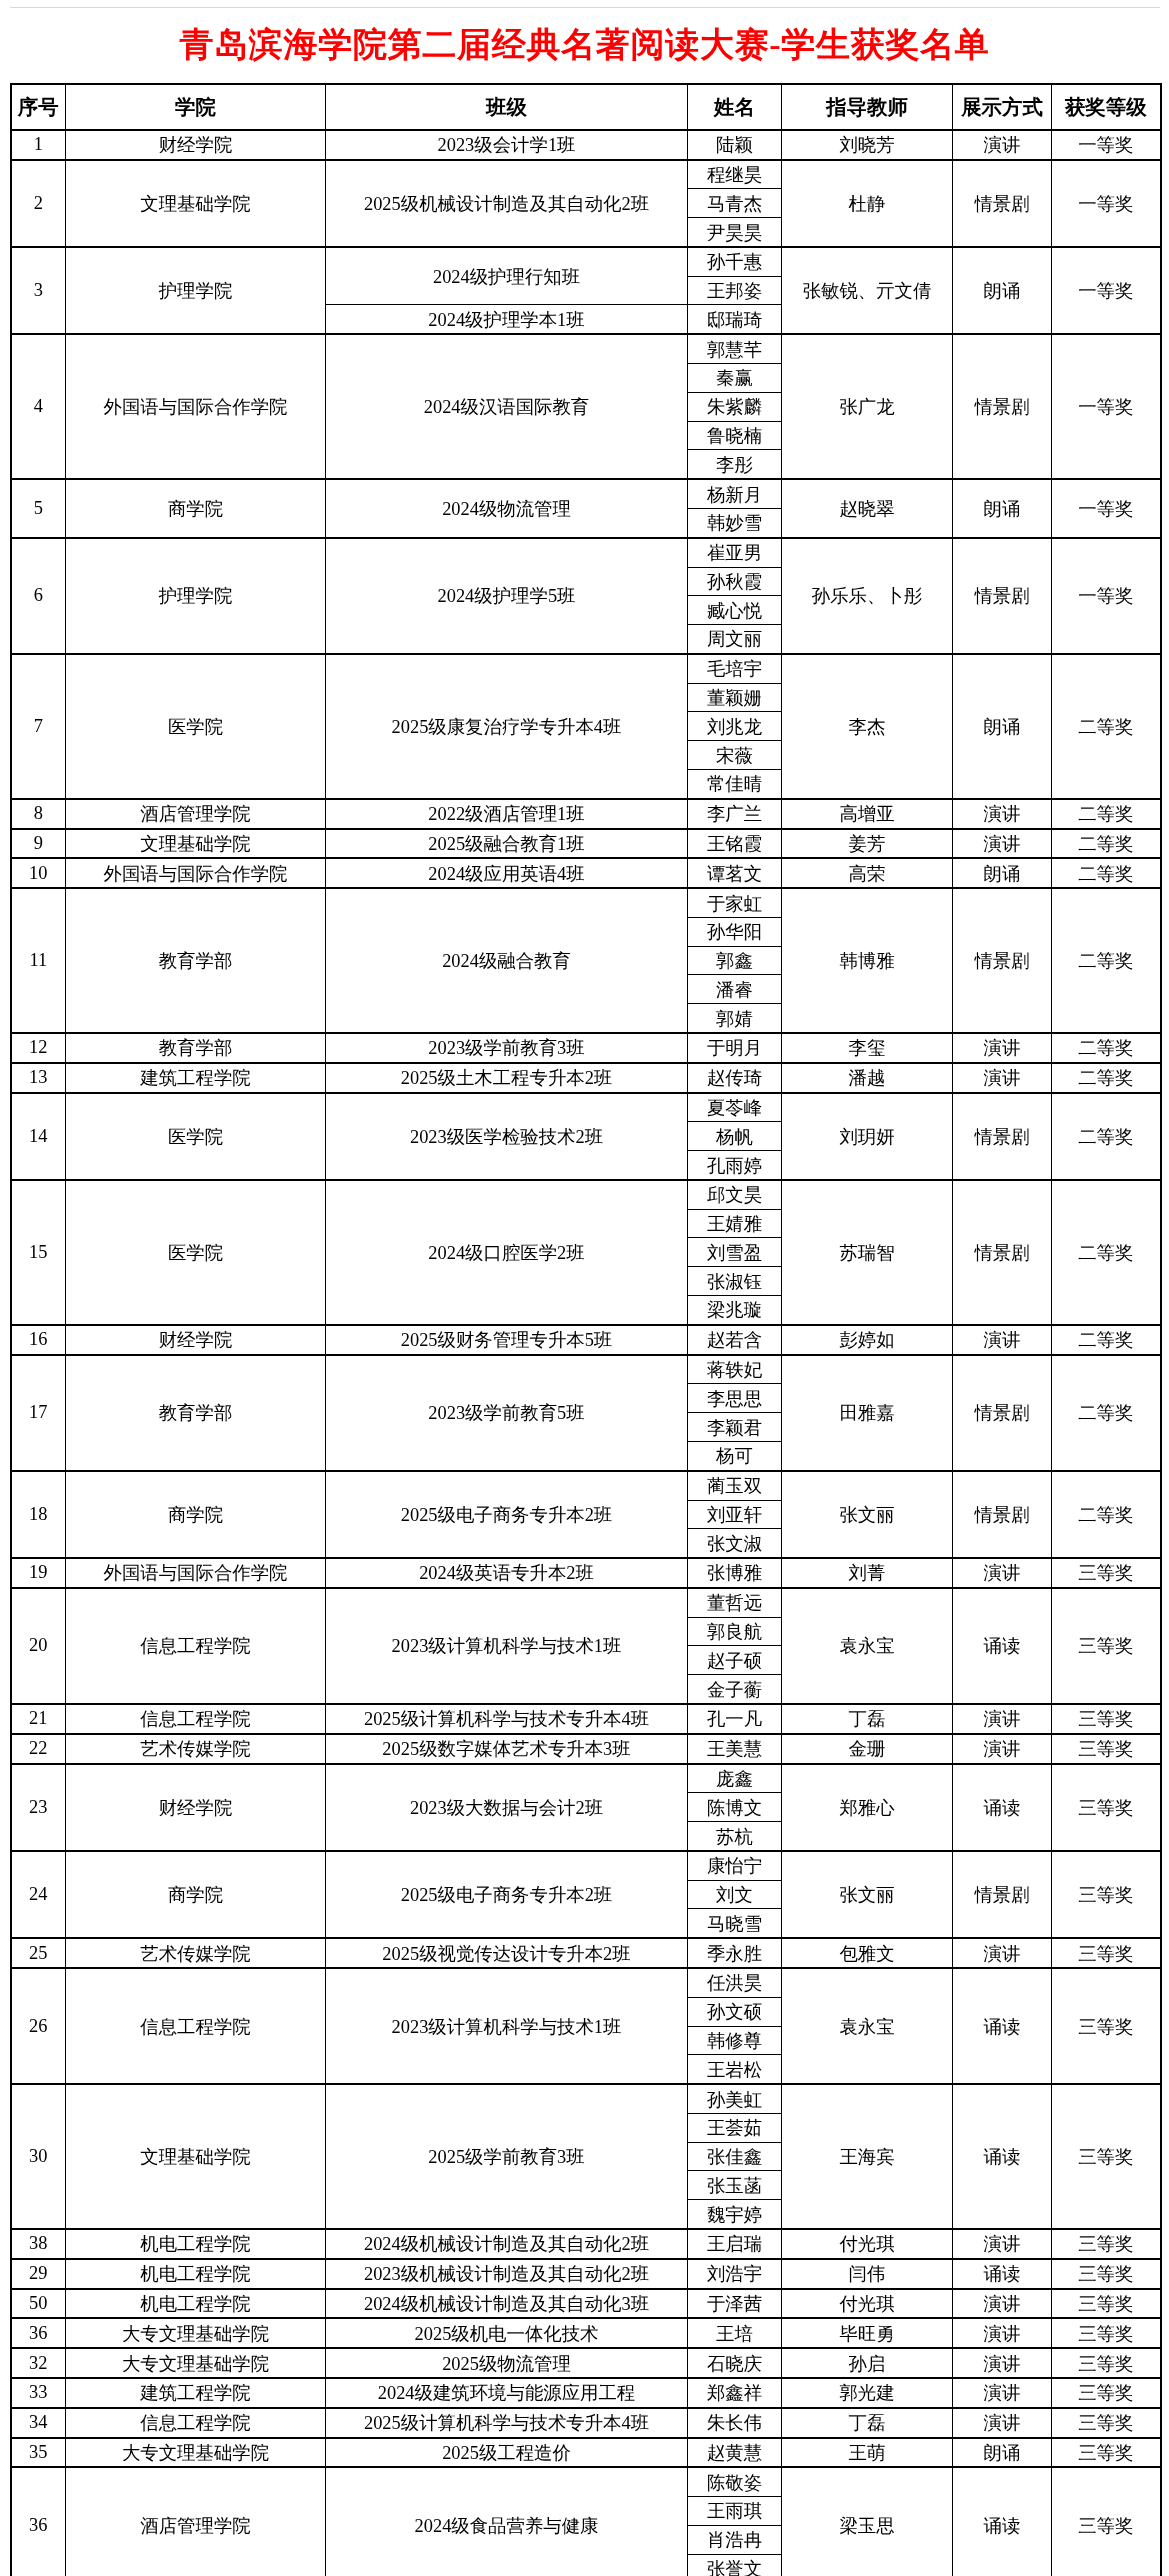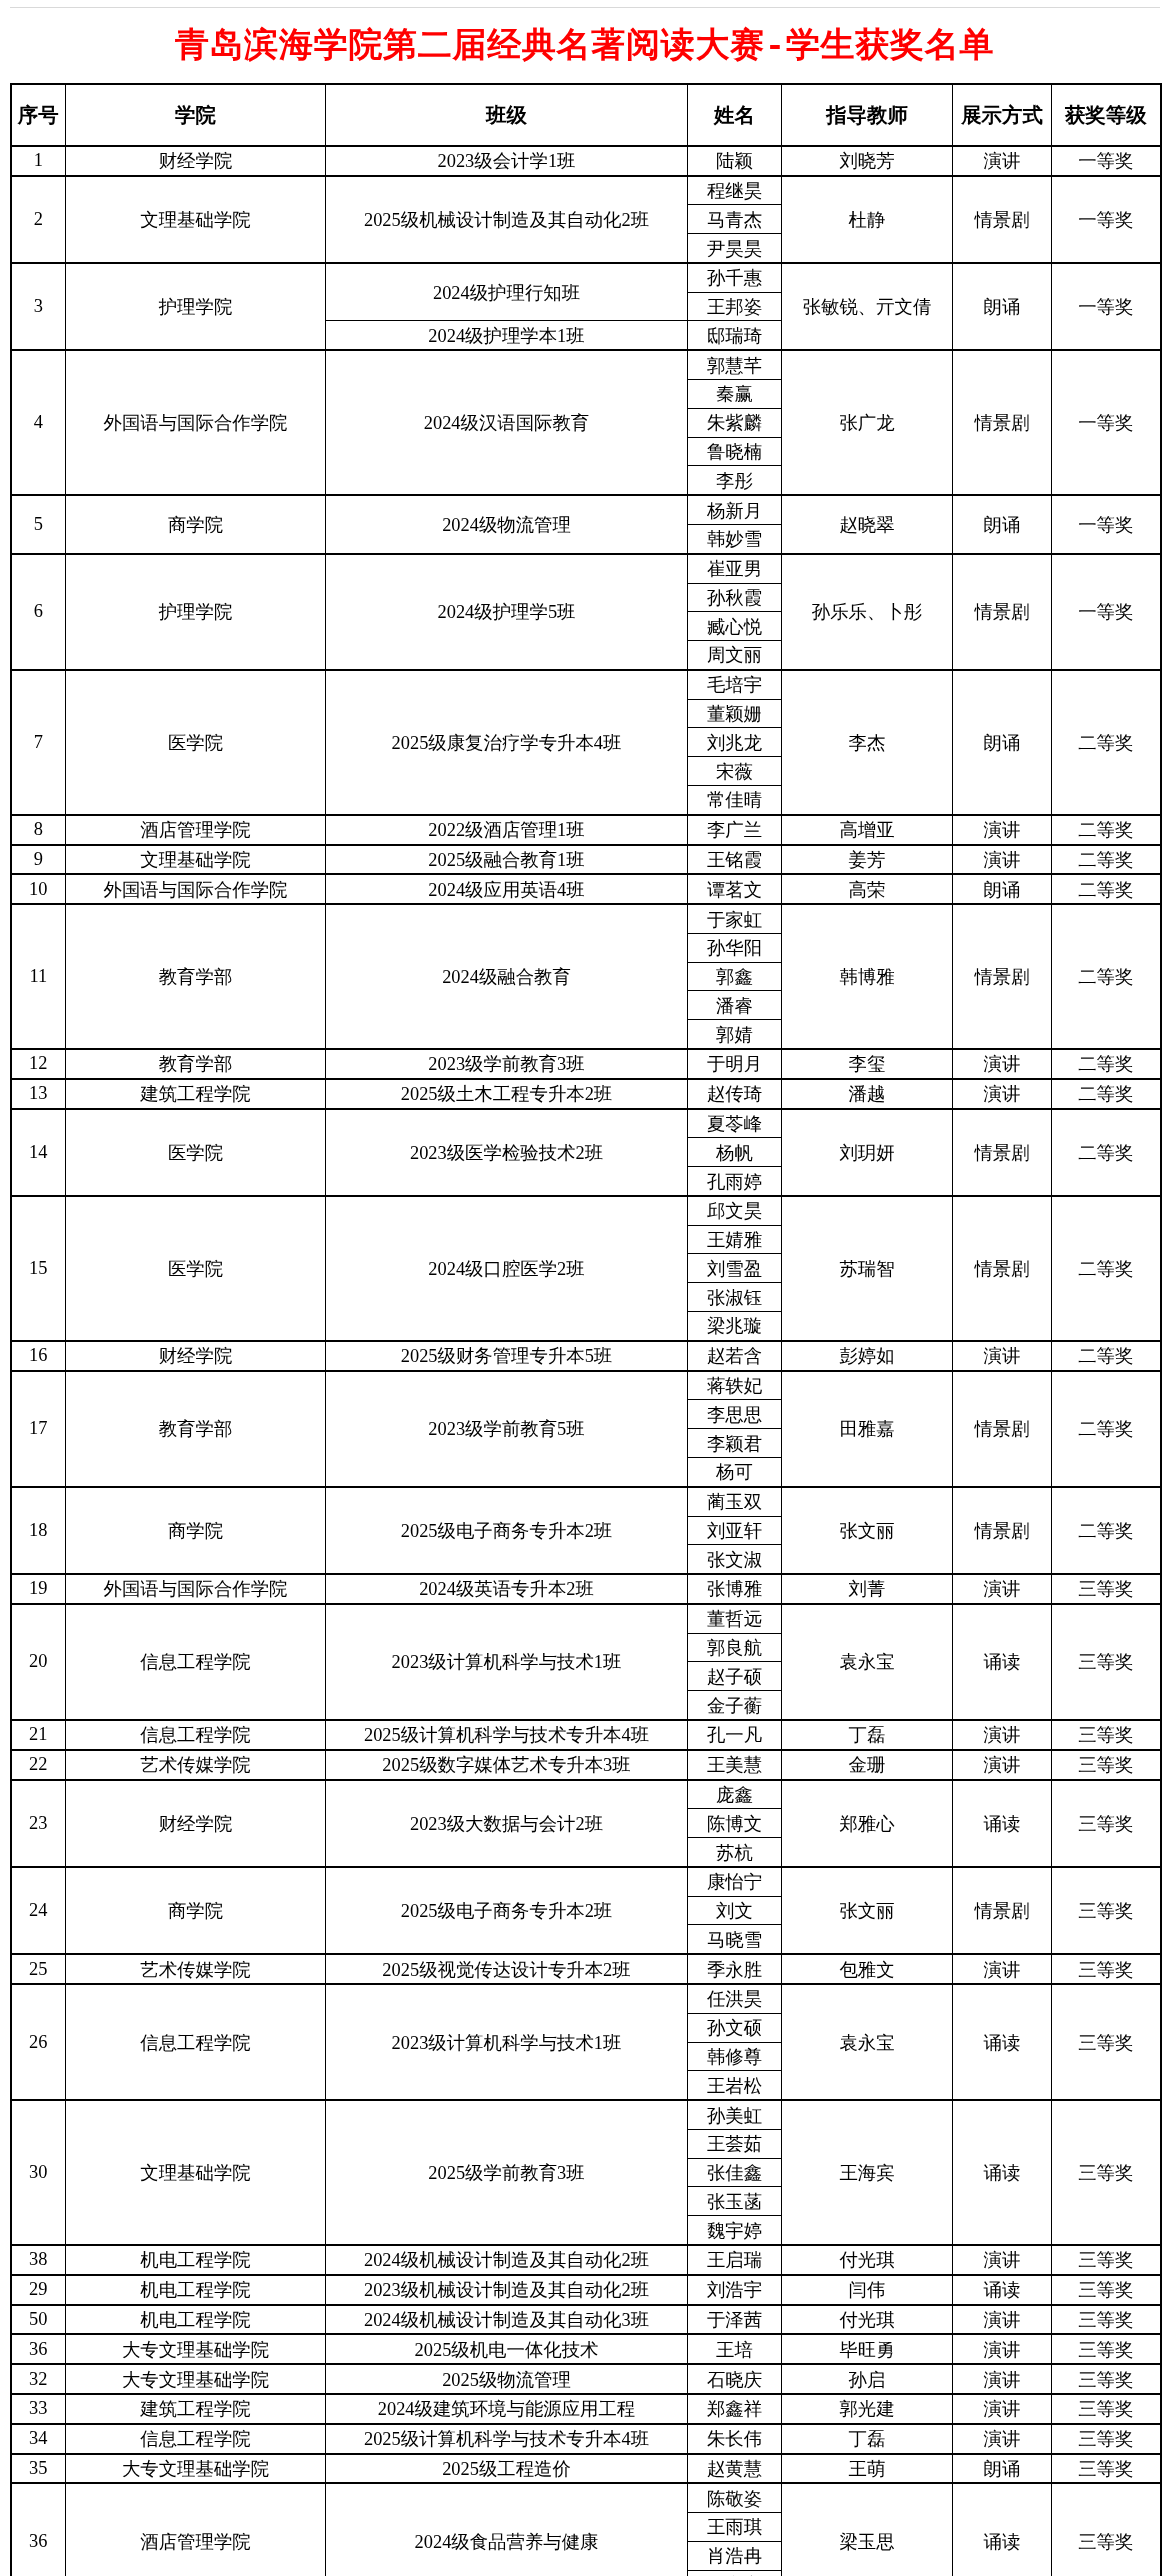--- a/index.html
+++ b/index.html
@@ -20,21 +20,20 @@
     display: flex;
     align-items: center;
     justify-content: center;
   }
   .title-bar h1 {
     margin: 0;
     font-size: 34px;
     font-weight: bold;
     letter-spacing: 0.7px;
     white-space: nowrap;
-    font-family: Liberation Mono, monospace;
   }
   table.award-table {
     width: 1150px;
     border-collapse: collapse;
     table-layout: fixed;
   }
   table.award-table col.c-no      { width: 55px; }
   table.award-table col.c-college { width: 260px; }
   table.award-table col.c-class   { width: 362px; }
   table.award-table col.c-name    { width: 94px; }
@@ -46,21 +45,21 @@
     border: 1.4px solid #000000;
     text-align: center;
     vertical-align: middle;
     padding: 1.4px 2.7px;
     color: #000000;
     overflow: hidden;
     white-space: nowrap;
   }
   table.award-table { border: 2px solid #000000; }
   table.award-table th {
-    height: 62px;
+    height: 46px;
     font-size: 20.4px;
     font-weight: bold;
     margin-top: 24px;
   }
   table.award-table td {
     height: 28.5px;
     font-size: 18.4px;
     font-weight: normal;
   }
   tr.group-first td { border-top: 2px solid #000000; }

